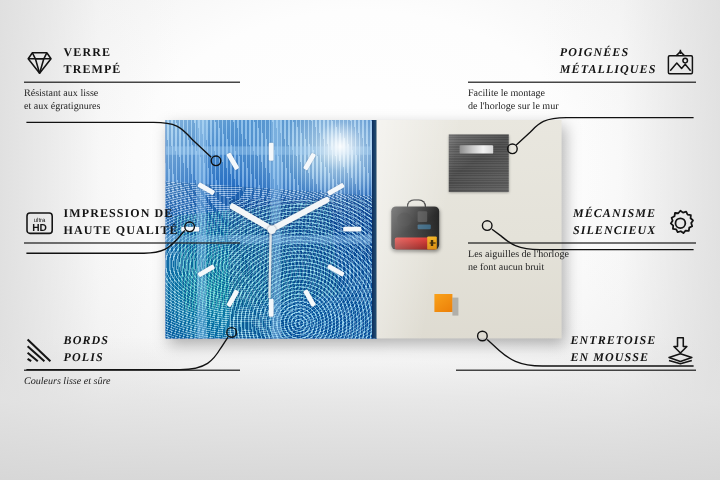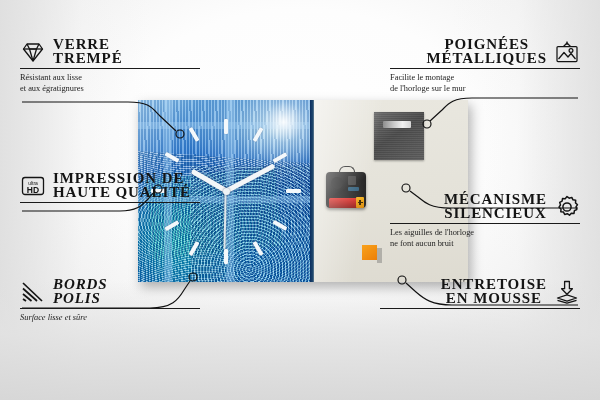--- a/index.html
+++ b/index.html
@@ -164,41 +164,41 @@
     background:rgba(120,120,118,.45);
   }
 
   
   .callout{position:absolute;}
   .callout .head{display:flex;align-items:center;gap:7px;}
   .callout.right .head{flex-direction:row;justify-content:flex-end;}
   .ico{width:26px;height:26px;flex:0 0 26px;display:block;}
   .title{
     font-family:"Liberation Serif", serif;
-    font-weight:700;font-size:15px;letter-spacing:.9px;color:#141414;
+    font-weight:700;font-size:10px;letter-spacing:.9px;color:#141414;
     line-height:13.5px;text-transform:uppercase;white-space:pre-line;
   }
-  .callout.right .title{text-align:center;}
+  .callout.right .title{text-align:left;font-style:italic;}
   .rule{height:1.15px;background:#1a1a1a;margin:3px 0 4px 0;}
   .desc{
     font-family:"Liberation Serif", serif;
     font-size:8.4px;line-height:10.6px;color:#1d1d1d;white-space:pre-line;
   }
   .callout.right .desc{}
 
   svg.leader{position:absolute;overflow:visible;pointer-events:none;}
   svg.leader path{fill:none;stroke:#111;stroke-width:1.15;}
   svg.leader circle{fill:none;stroke:#111;stroke-width:1.15;}
 
   
   #c-verre   {left:20px;  top:38px;  width:180px;}
   #c-impr    {left:20px;  top:172px; width:180px;}
   #c-bords   {left:20px;  top:278px; width:180px;font-style:italic;}
   #c-poig    {right:20px; top:38px;  width:190px;}
-  #c-meca    {right:20px; top:172px; width:190px;margin-top:21px;}
+  #c-meca    {right:20px; top:172px; width:190px;}
   #c-entr    {right:20px; top:278px; width:200px;}
 </style>
 </head>
 <body>
 
 <div id="stage">
 
   <div class="corner-shade-l"></div>
   <div class="corner-shade-r"></div>
   <div class="floor-shade"></div>
@@ -330,21 +330,21 @@
             <line x1="3" y1="9.5" x2="17" y2="22"></line>
             <line x1="3" y1="15" x2="11.5" y2="22"></line>
             <line x1="3" y1="20" x2="6" y2="22"></line>
           </g>
         </svg>
       </span>
       <span class="title">BORDS
 POLIS</span>
     </div>
     <div class="rule"></div>
-    <div class="desc">Surface lisse et sûre</div>
+    <div class="desc">Couleurs lisse et sûre</div>
   </div>
 
   <div class="callout right" id="c-poig">
     <div class="head">
       <span class="title">POIGNÉES
 MÉTALLIQUES</span>
       <span class="ico">
         <svg viewBox="0 0 26 26" width="26" height="26">
           <g fill="none" stroke="#141414" stroke-width="1.25" stroke-linejoin="round">
             <path d="M13 2.5 L13 6"></path>

